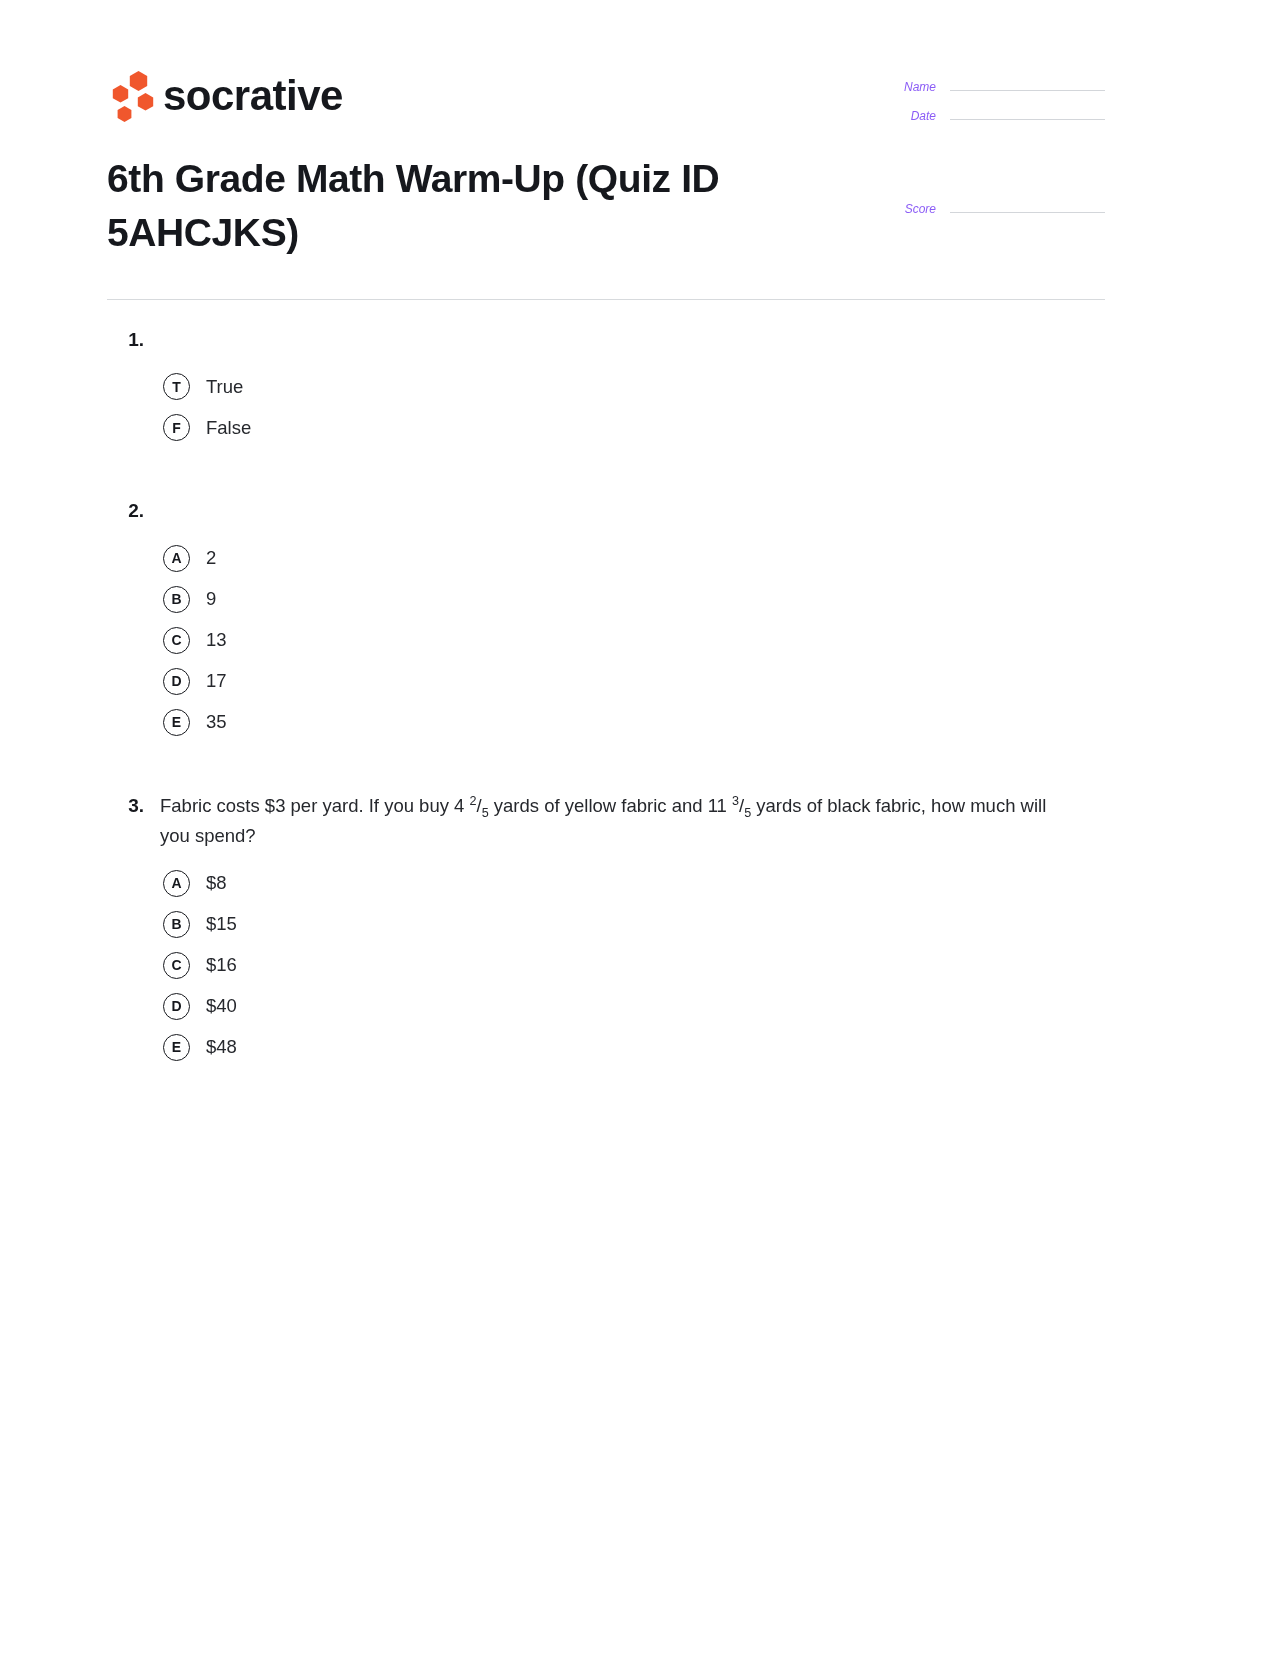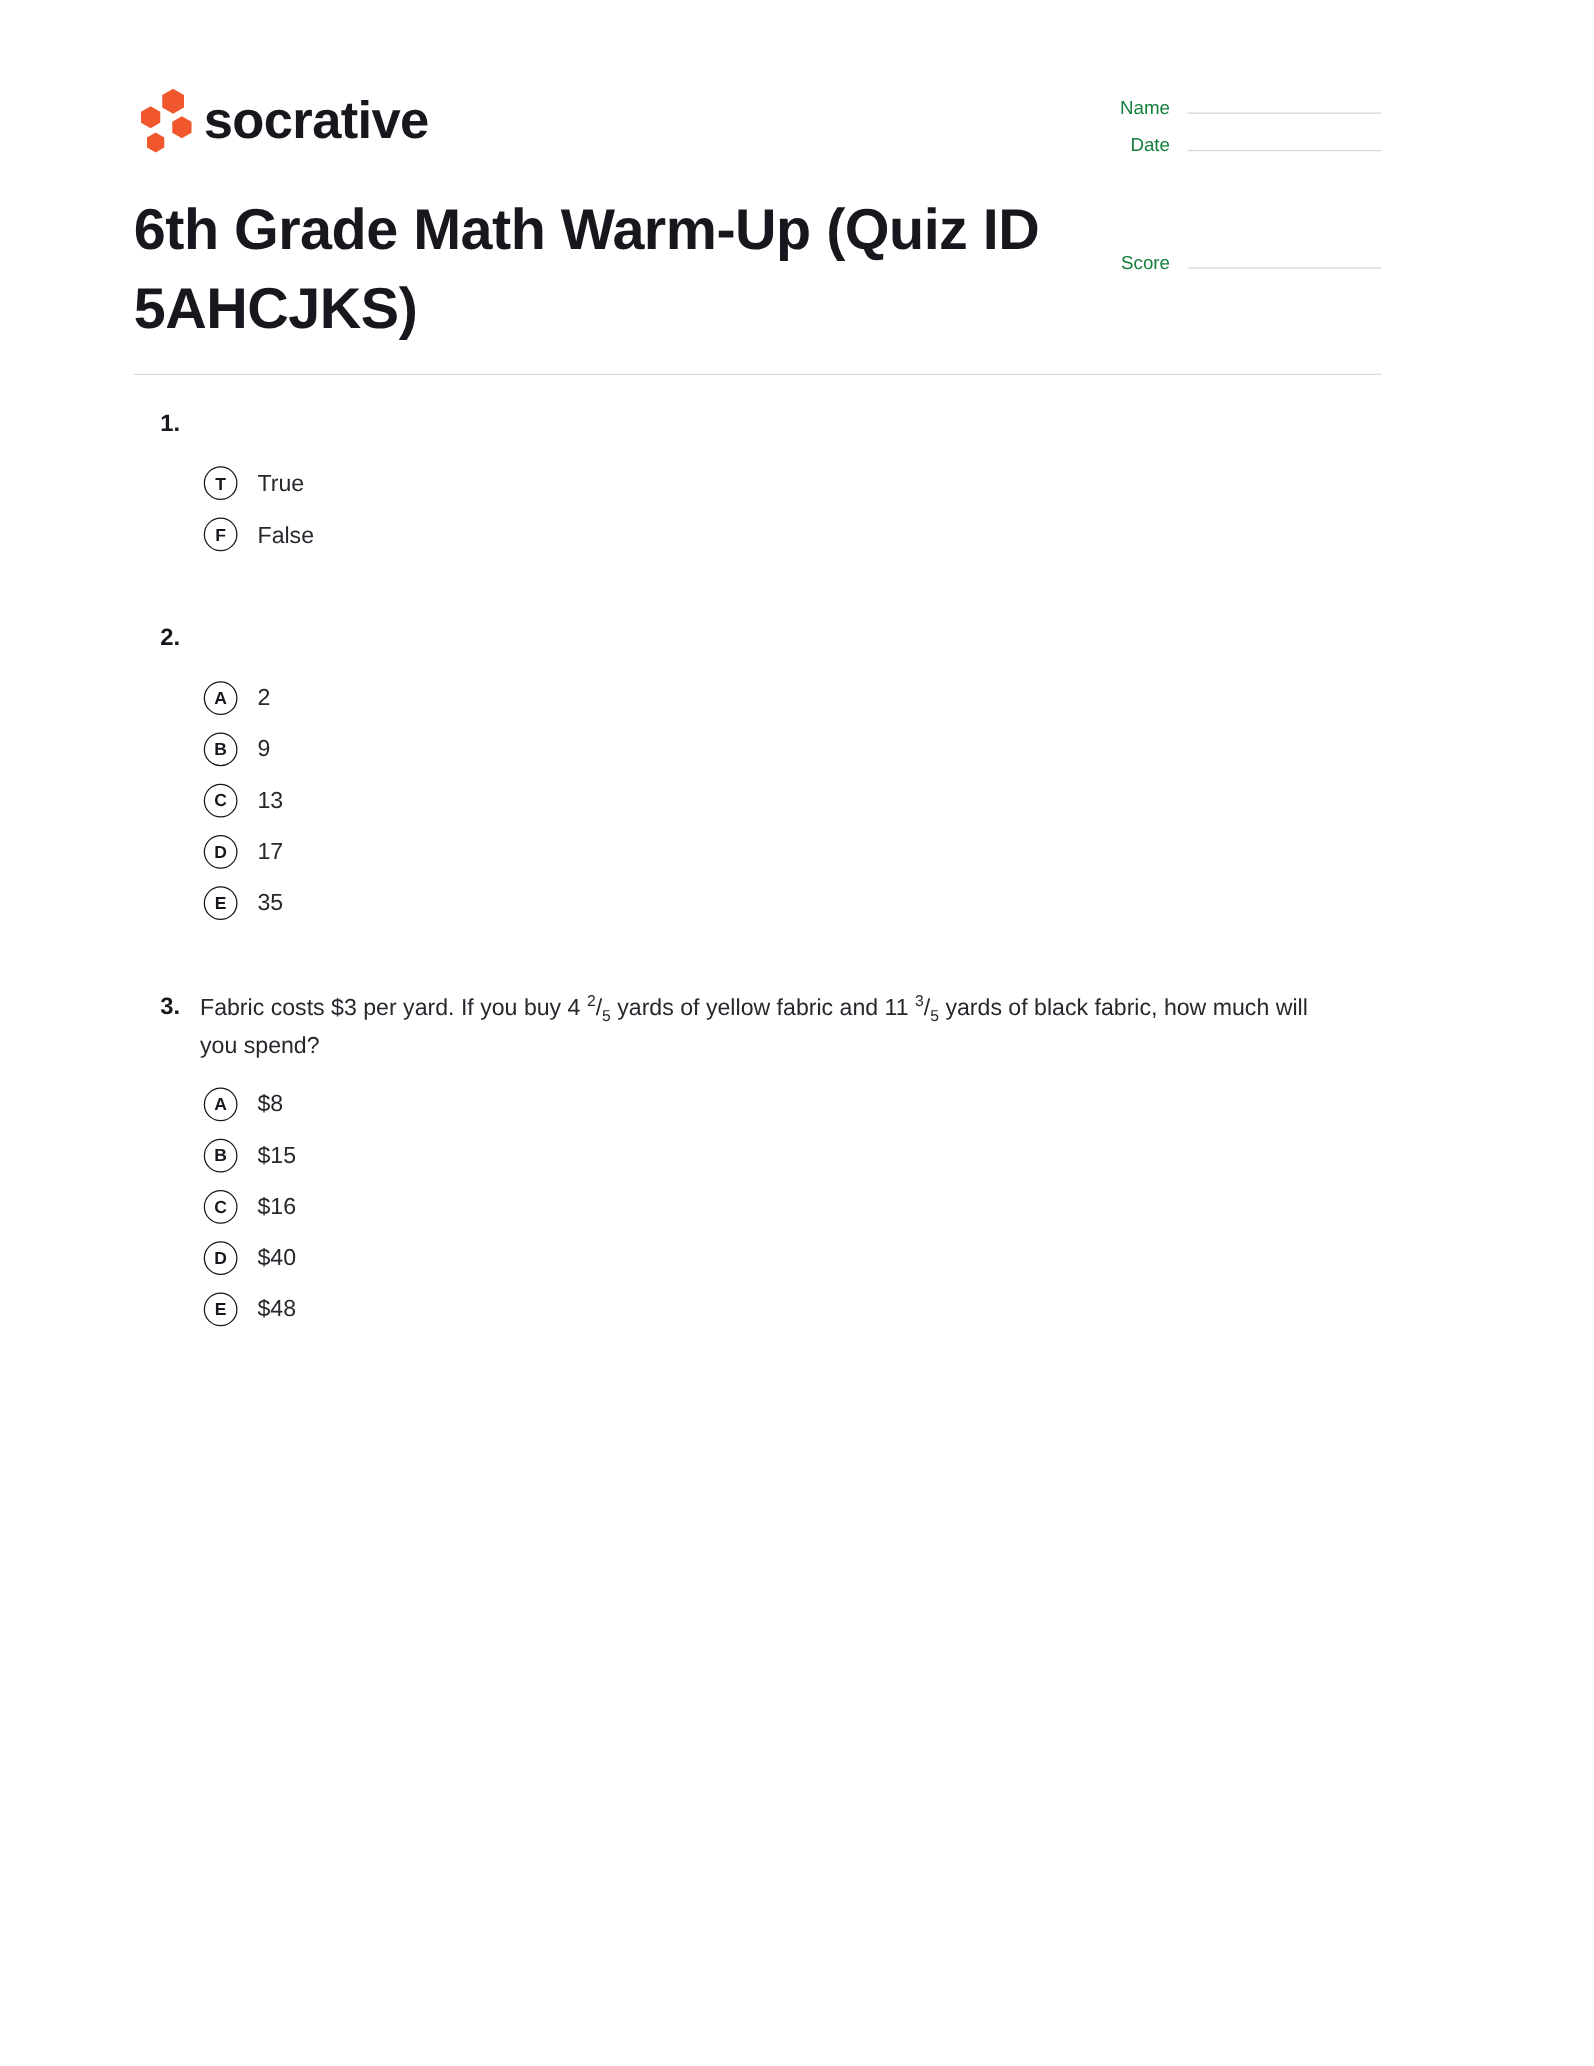--- a/index.html
+++ b/index.html
@@ -52,44 +52,45 @@
     letter-spacing: -0.5px;
     color: #16181d;
     line-height: 1;
   }
 
   .quiz-title {
     position: absolute;
     left: 0;
     top: 92px;
     width: 730px;
-    font-size: 46px;
+    font-size: 39px;
     line-height: 1.38;
     font-weight: 700;
     color: #16181d;
     letter-spacing: -0.4px;
   }
 
   .meta-fields {
     position: absolute;
     right: 0;
     top: 13px;
     width: 240px;
   }
   .meta-row {
     display: flex;
     align-items: baseline;
     justify-content: flex-end;
     margin-bottom: 8px;
   }
   .meta-label {
-    font-size: 15px;
-    color: #15803d;
+    font-size: 12px;
+    color: #8b5cf6;
     white-space: nowrap;
     padding-right: 14px;
+    font-style: italic;
   }
   .meta-line {
     display: block;
     width: 155px;
     border-bottom: 1.5px solid #d3d6da;
     height: 17px;
   }
   .meta-row.score {
     margin-top: 72px;
   }

